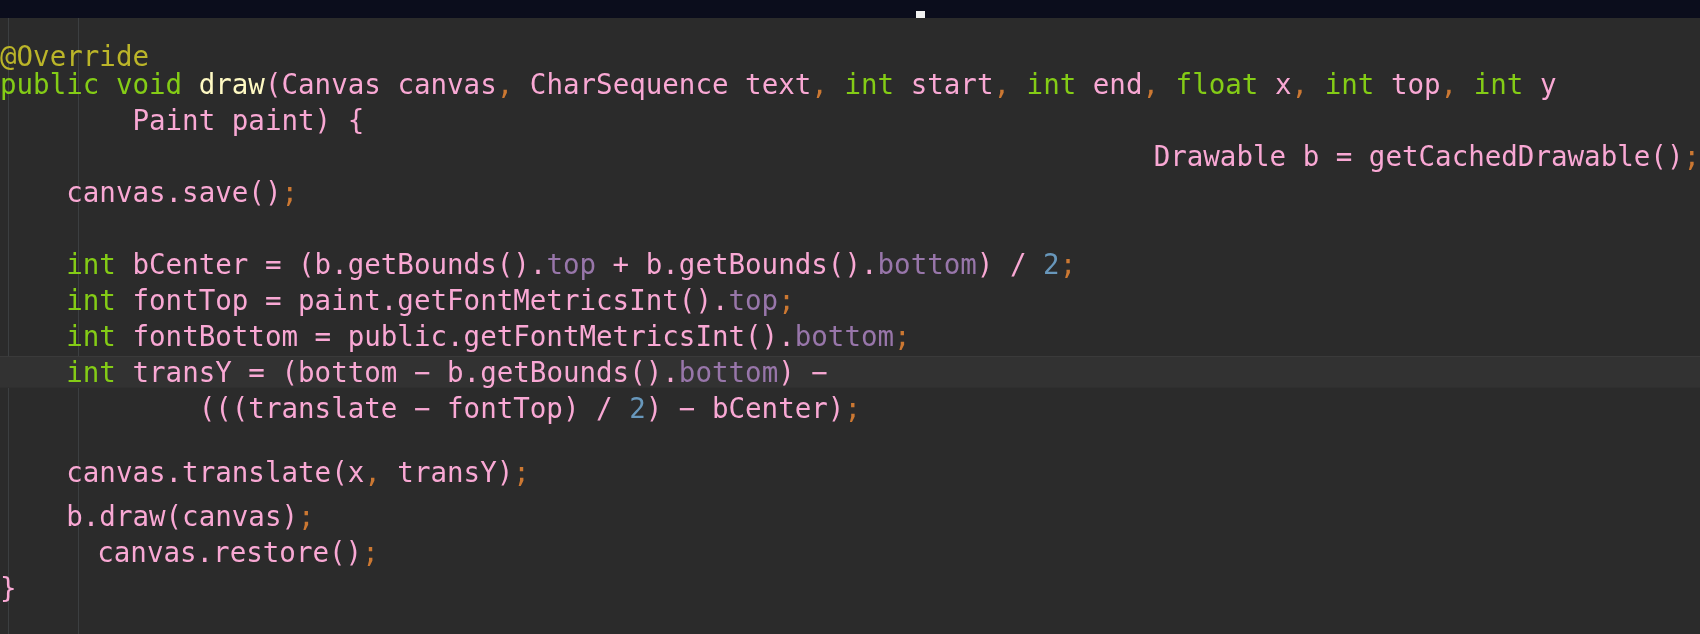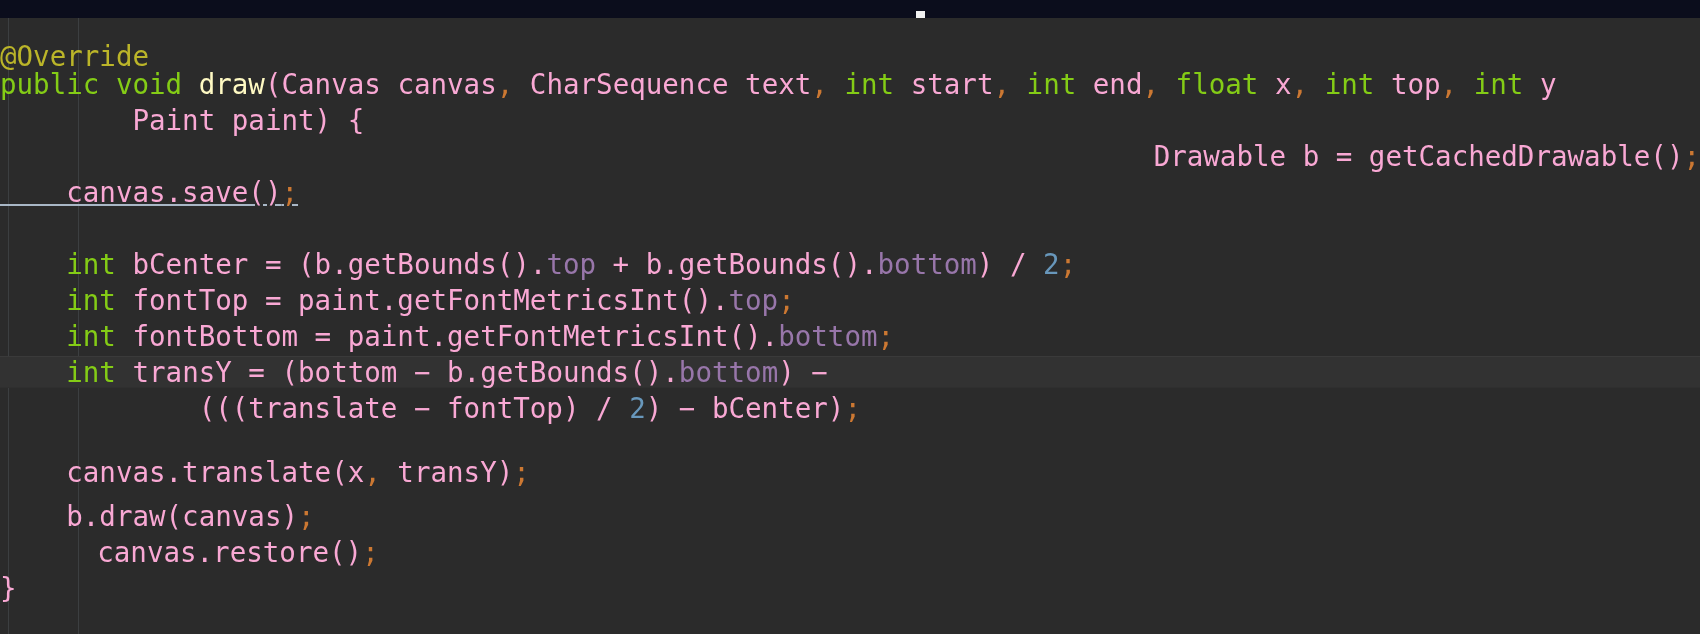--- a/index.html
+++ b/index.html
@@ -65,25 +65,25 @@
 
   <div id="code-surface">
     <div class="indent-guide" id="indent-guide-1"></div>
     <div class="indent-guide" id="indent-guide-2"></div>
     <div id="line-highlight" style="top: 338px;"></div>
     <div id="code-lines">
         <div class="code-line" style="top: 20px;"><span class="tok t-annotation">@Override</span></div>
         <div class="code-line" style="top: 48px;"><span class="tok t-keyword">public</span><span class="tok t-plain"> </span><span class="tok t-keyword">void</span><span class="tok t-plain"> </span><span class="tok t-method">draw</span><span class="tok t-plain">(Canvas canvas</span><span class="tok t-punct">,</span><span class="tok t-plain"> CharSequence text</span><span class="tok t-punct">,</span><span class="tok t-plain"> </span><span class="tok t-keyword">int</span><span class="tok t-plain"> start</span><span class="tok t-punct">,</span><span class="tok t-plain"> </span><span class="tok t-keyword">int</span><span class="tok t-plain"> end</span><span class="tok t-punct">,</span><span class="tok t-plain"> </span><span class="tok t-keyword">float</span><span class="tok t-plain"> x</span><span class="tok t-punct">,</span><span class="tok t-plain"> </span><span class="tok t-keyword">int</span><span class="tok t-plain"> top</span><span class="tok t-punct">,</span><span class="tok t-plain"> </span><span class="tok t-keyword">int</span><span class="tok t-plain"> y</span></div>
         <div class="code-line" style="top: 84px;"><span class="tok t-plain">        Paint paint) {</span></div>
         <div class="code-line" style="top: 120px; text-align: right;"><span class="tok t-plain">    Drawable b = getCachedDrawable()</span><span class="tok t-punct">;</span></div>
-        <div class="code-line" style="top: 156px; text-decoration: underline;"><span class="tok t-plain">    canvas.save()</span><span class="tok t-punct">;</span></div>
+        <div class="code-line" style="top: 156px;"><span class="tok t-plain">    canvas.save()</span><span class="tok t-punct">;</span></div>
         <div class="code-line" style="top: 192px;"><span class="tok t-plain"></span></div>
         <div class="code-line" style="top: 228px;"><span class="tok t-plain">    </span><span class="tok t-keyword">int</span><span class="tok t-plain"> bCenter = (b.getBounds().</span><span class="tok t-field">top</span><span class="tok t-plain"> + b.getBounds().</span><span class="tok t-field">bottom</span><span class="tok t-plain">) / </span><span class="tok t-number">2</span><span class="tok t-punct">;</span></div>
         <div class="code-line" style="top: 264px;"><span class="tok t-plain">    </span><span class="tok t-keyword">int</span><span class="tok t-plain"> fontTop = paint.getFontMetricsInt().</span><span class="tok t-field">top</span><span class="tok t-punct">;</span></div>
-        <div class="code-line" style="top: 300px;"><span class="tok t-plain">    </span><span class="tok t-keyword">int</span><span class="tok t-plain"> fontBottom = paint.getFontMetricsInt().</span><span class="tok t-field">bottom</span><span class="tok t-punct">;</span></div>
+        <div class="code-line" style="top: 300px;"><span class="tok t-plain">    </span><span class="tok t-keyword">int</span><span class="tok t-plain"> fontBottom = public.getFontMetricsInt().</span><span class="tok t-field">bottom</span><span class="tok t-punct">;</span></div>
         <div class="code-line" style="top: 336px;"><span class="tok t-plain">    </span><span class="tok t-keyword">int</span><span class="tok t-plain"> transY = (bottom </span><span class="tok t-plain">−</span><span class="tok t-plain"> b.getBounds().</span><span class="tok t-field">bottom</span><span class="tok t-plain">) −</span></div>
         <div class="code-line" style="top: 372px;"><span class="tok t-plain">            (((translate − fontTop) / </span><span class="tok t-number">2</span><span class="tok t-plain">) − bCenter)</span><span class="tok t-punct">;</span></div>
         <div class="code-line" style="top: 408px;"><span class="tok t-plain"></span></div>
         <div class="code-line" style="top: 436px;"><span class="tok t-plain">    canvas.translate(x</span><span class="tok t-punct">,</span><span class="tok t-plain"> transY)</span><span class="tok t-punct">;</span></div>
         <div class="code-line" style="top: 480px;"><span class="tok t-plain">    b.draw(canvas)</span><span class="tok t-punct">;</span></div>
         <div class="code-line" style="top: 516px; padding-left: 31px;"><span class="tok t-plain">    canvas.restore()</span><span class="tok t-punct">;</span></div>
         <div class="code-line" style="top: 552px;"><span class="tok t-plain">}</span></div>
       </div>
   </div>
 

